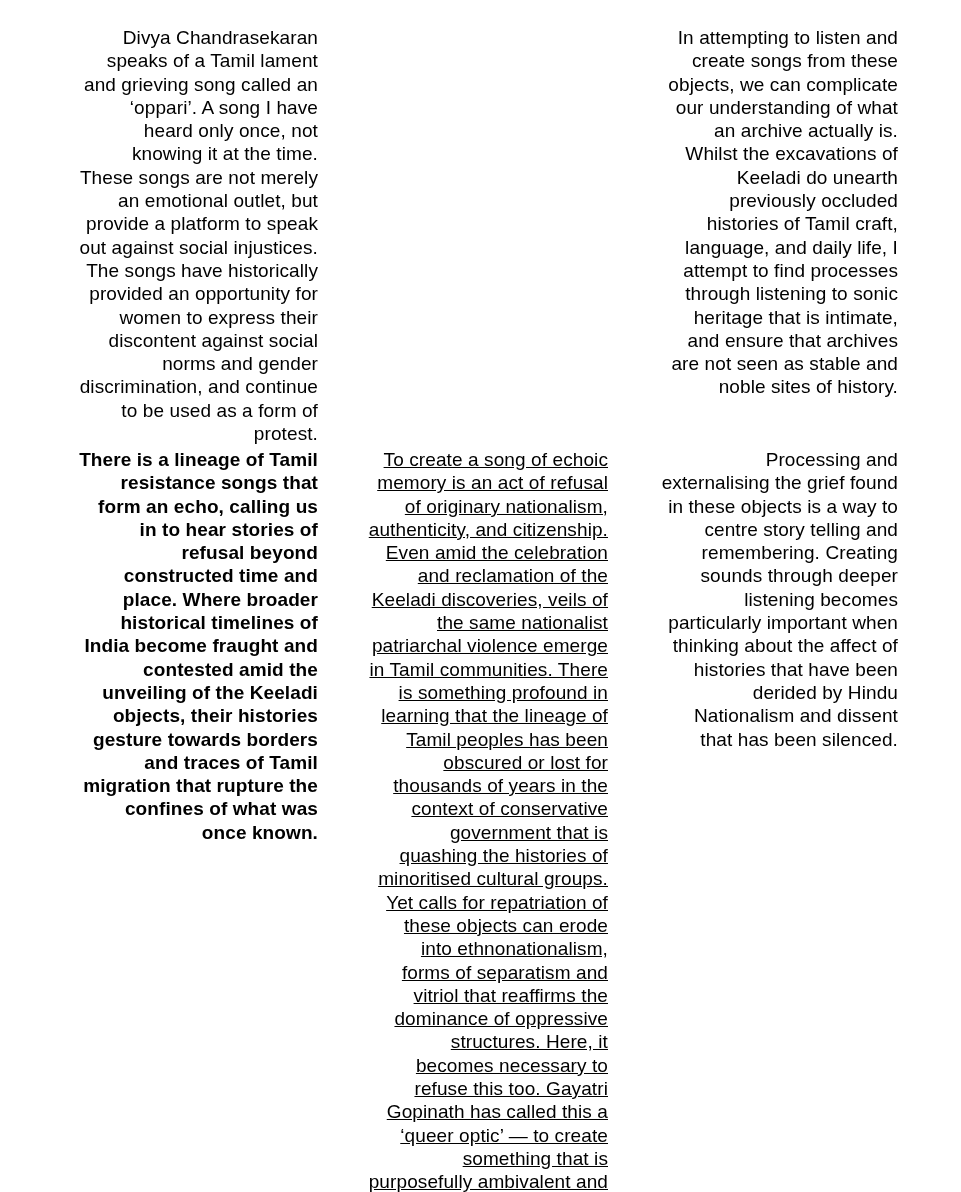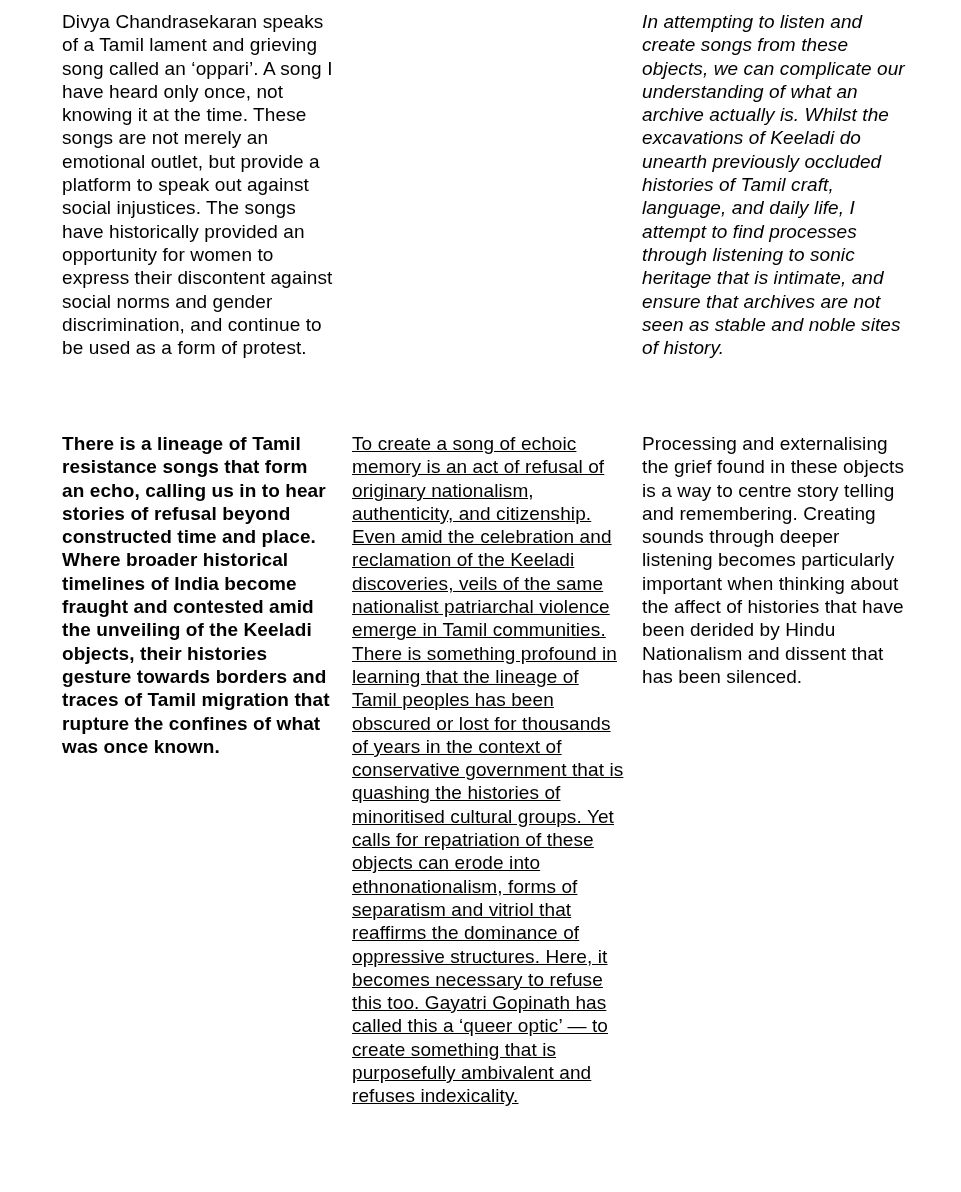--- a/index.html
+++ b/index.html
@@ -20,31 +20,31 @@
     padding: 10px 47px 0 62px;
   }
   .grid {
     display: grid;
     grid-template-columns: 272px 272px 272px;
     grid-template-rows: 422px auto;
     column-gap: 18px;
   }
   .cell-left-top    { grid-column: 1; grid-row: 1; }
   .cell-middle-top  { grid-column: 2; grid-row: 1; }
-  .cell-right-top   { grid-column: 3; grid-row: 1; font-style: italic; }
+  .cell-right-top   { grid-column: 3; grid-row: 1; }
   .cell-left-bot    { grid-column: 1; grid-row: 2; font-weight: bold; }
   .cell-middle-bot  { grid-column: 2; grid-row: 2; text-decoration: underline; }
   .cell-right-bot   { grid-column: 3; grid-row: 2; }
   p.body-text {
-    margin: 0;
+    margin: 16px;
     font-size: 19px;
     line-height: 23.3px;
     color: #000000;
     letter-spacing: 0.1px;
-    text-align: left;
+    text-align: right;
   }
 </style>
 </head>
 <body>
 
 <div class="page">
   <div class="grid">
 
     <div class="cell-left-top">
       <p class="body-text">Divya Chandrasekaran speaks of a Tamil lament and grieving song called an ‘oppari’. A song I have heard only once, not knowing it at the time. These songs are not merely an emotional outlet, but provide a platform to speak out against social injustices. The songs have historically provided an opportunity for women to express their discontent against social norms and gender discrimination, and continue to be used as a form of protest.</p>

